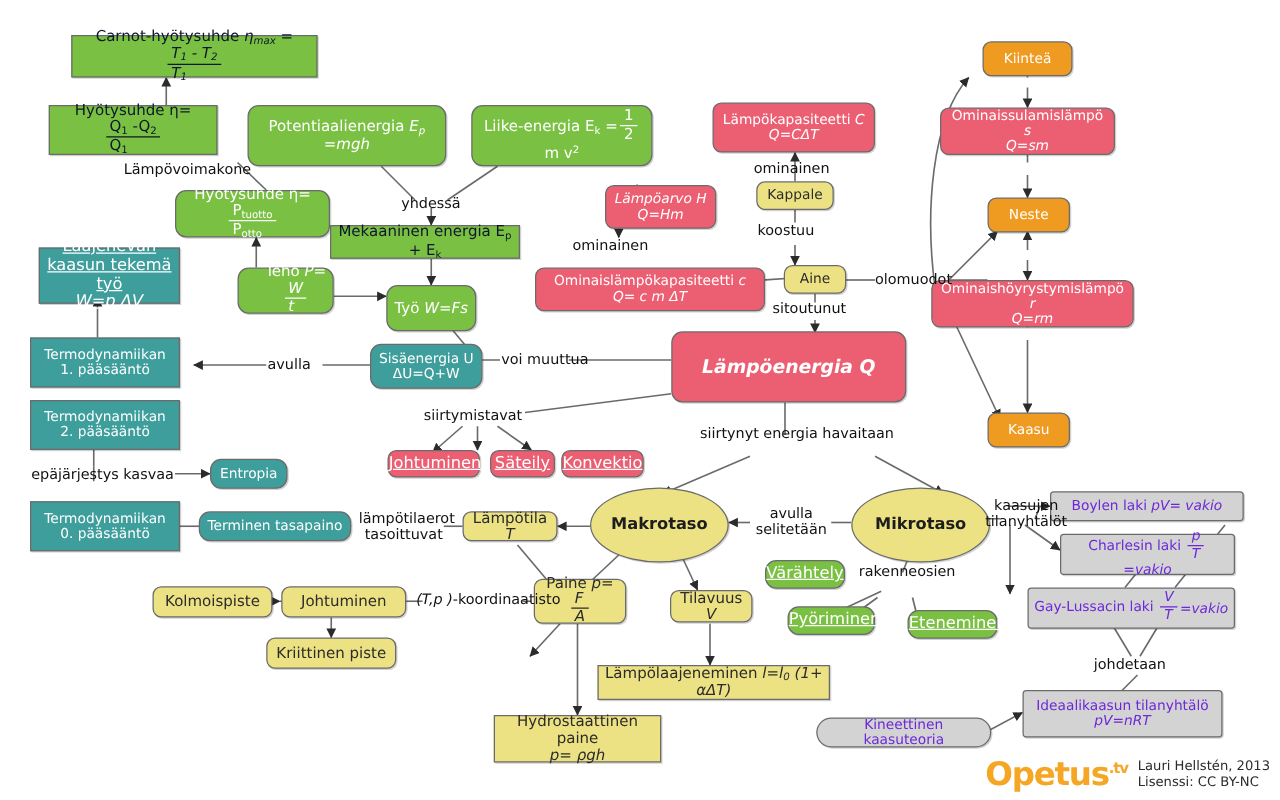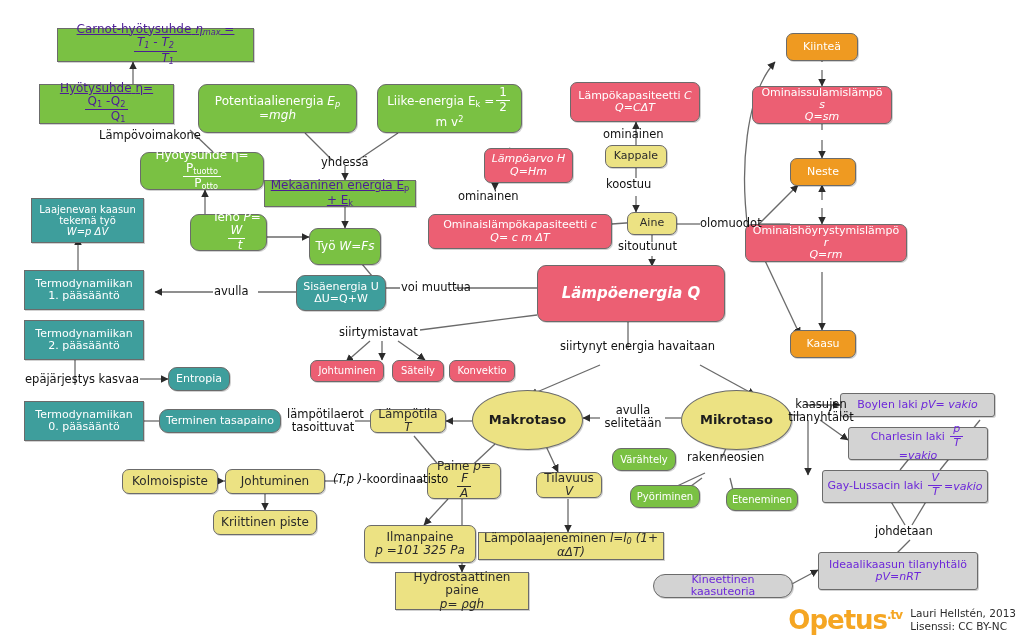--- a/index.html
+++ b/index.html
@@ -12,49 +12,49 @@
   svg#edges{position:absolute;left:0;top:0;width:1024px;height:640px;pointer-events:none;}
 
   .node{
     position:absolute;box-sizing:border-box;
     display:flex;align-items:center;justify-content:center;
     text-align:center;line-height:1.12;
     border:1.5px solid #6b6b6b;
     box-shadow:1px 1px 0 rgba(0,0,0,.18);
     z-index:3;
   }
-  .green  {background:#7ac143;color:#4c1d95;text-decoration:underline;}
+  .green  {background:#7ac143;color:#0f172a;}
   .green2 {background:#7ac143;color:#ffffff;border-radius:9px;}
   .teal   {background:#3e9e9c;color:#ffffff;}
   .pink   {background:#ec5f73;color:#ffffff;border-radius:7px;}
   .yellow {background:#ece283;color:#2b2b2b;border-radius:7px;}
   .orange {background:#ef9a21;color:#ffffff;border-radius:7px;}
   .grey   {background:#d3d3d3;color:#6d28d9;border-radius:3px;}
   .sharp  {border-radius:0;}
   .round  {border-radius:9px;}
   .pill   {border-radius:12px;}
   .ellipse{border-radius:50%;background:#ece283;color:#1d1d1d;border:1.5px solid #6b6b6b;font-weight:bold;}
 
   .lbl{
     position:absolute;color:#111;background:transparent;
     font-size:11.5px;line-height:1.12;text-align:center;z-index:4;
     white-space:nowrap;
   }
   .lbl.w{white-space:normal;}
 
   .node .t{display:block;width:100%;padding:0 4px;}
-  .fs10 {font-size:10px;}
+  .fs10 {font-size:13px;text-decoration:underline;}
   .fs11 {font-size:11px;}
   .fs12 {font-size:12px;}
   .fs13 {font-size:13px;}
   .fs15 {font-size:15px;font-weight:bold;}
   .ital {font-style:italic;}
 
   
-  .frac{display:inline-block;vertical-align:middle;text-align:right;margin:0 2px;position:relative;top:-1px;}
+  .frac{display:inline-block;vertical-align:middle;text-align:left;margin:0 2px;position:relative;top:-1px;}
   .frac .num{display:block;border-bottom:1.2px solid currentColor;padding:0 3px;line-height:1.15;}
   .frac .den{display:block;padding:0 3px;line-height:1.15;}
   .sub{font-size:.68em;vertical-align:-.28em;}
   .sup{font-size:.68em;vertical-align:.45em;}
 
   
   #credit{position:absolute;right:8px;bottom:6px;z-index:6;display:flex;align-items:center;gap:8px;}
   #logo{font-family:"DejaVu Sans","Liberation Sans",sans-serif;font-weight:bold;font-size:26px;
         color:#f5a623;letter-spacing:-1px;line-height:1;}
   #logo .tv{font-size:12px;color:#f5a623;vertical-align:super;}
@@ -420,26 +420,20 @@
   </div>
 
   <div class="node yellow" style="left:122px;top:469px;width:96px;height:25px;">
     <span class="t fs12">Kolmoispiste</span>
   </div>
 
   <div class="node yellow" style="left:213px;top:510px;width:104px;height:25px;">
     <span class="t fs12">Kriittinen piste</span>
   </div>
 
-  <div class="node yellow" style="left:364px;top:525px;width:112px;height:38px;">
-    <span class="t fs12">
-      <span>Ilmanpaine</span><br>
-      <span class="ital">p =101 325 Pa</span>
-    </span>
-  </div>
 
   <div class="node yellow sharp" style="left:395px;top:572px;width:134px;height:38px;">
     <span class="t fs12">
       <span>Hydrostaattinen paine</span><br>
       <span class="ital">p= ρgh</span>
     </span>
   </div>
 
   <div class="node yellow sharp" style="left:478px;top:532px;width:186px;height:28px;">
     <span class="t fs12">

